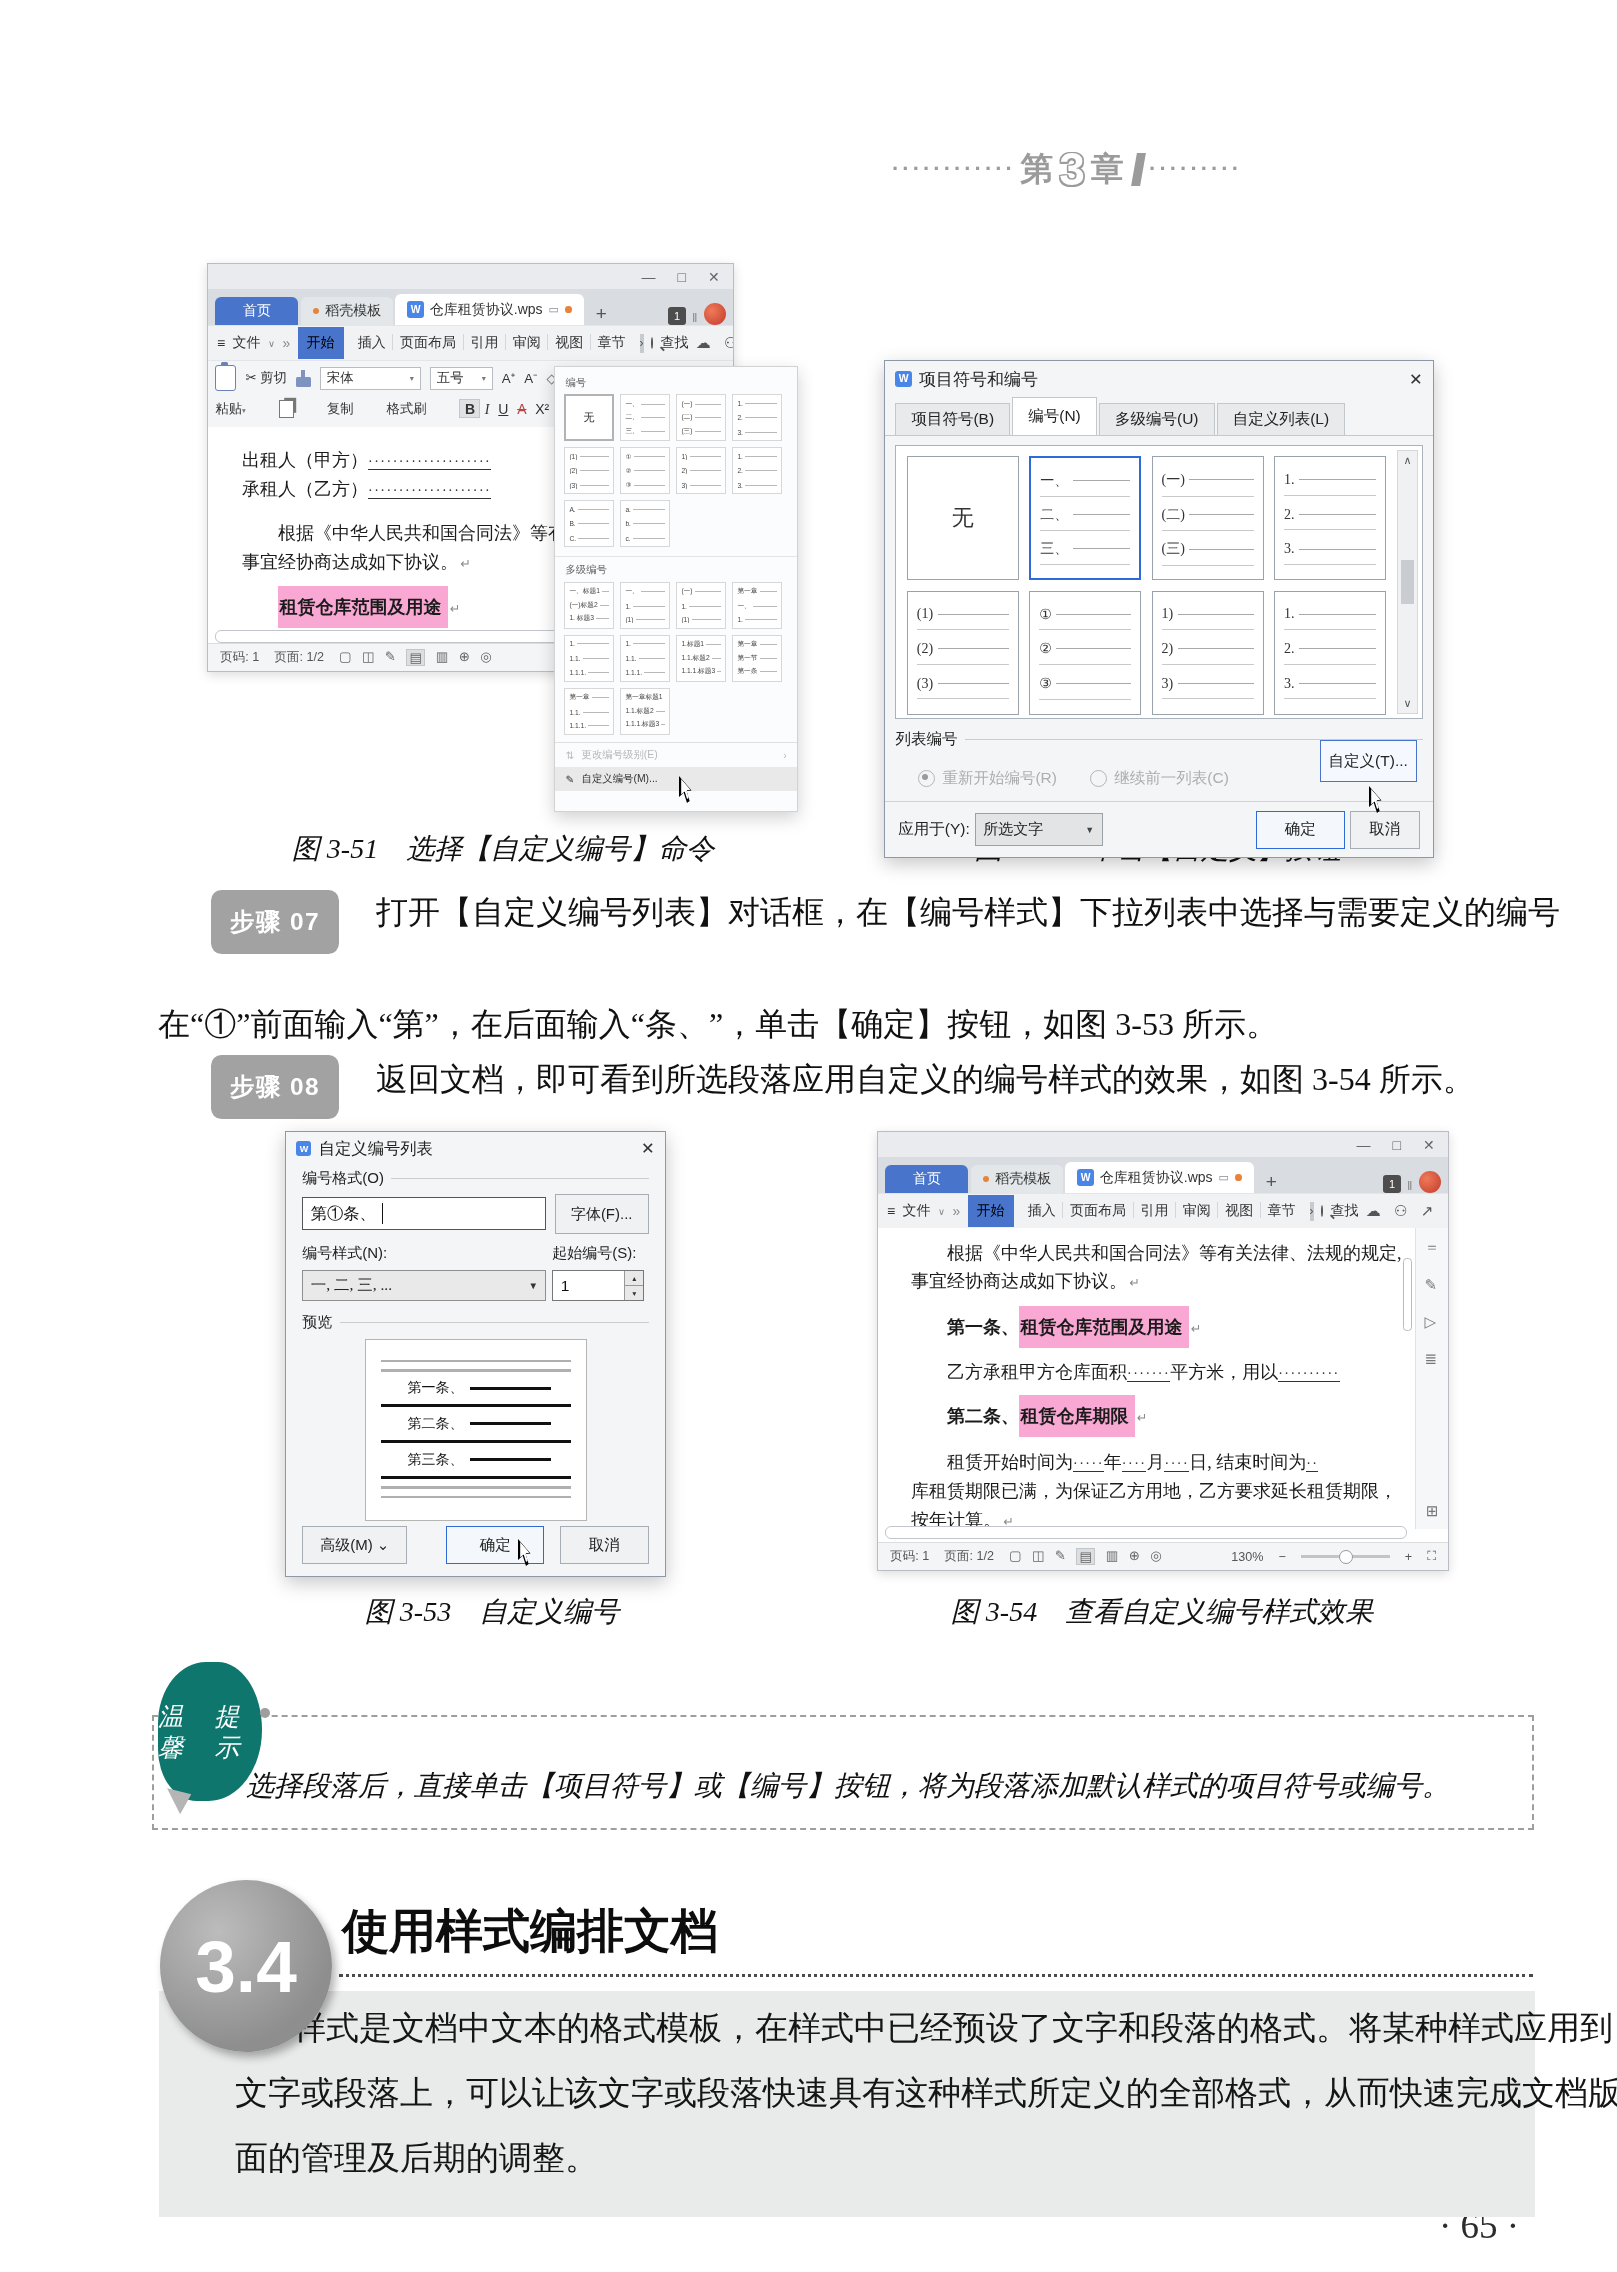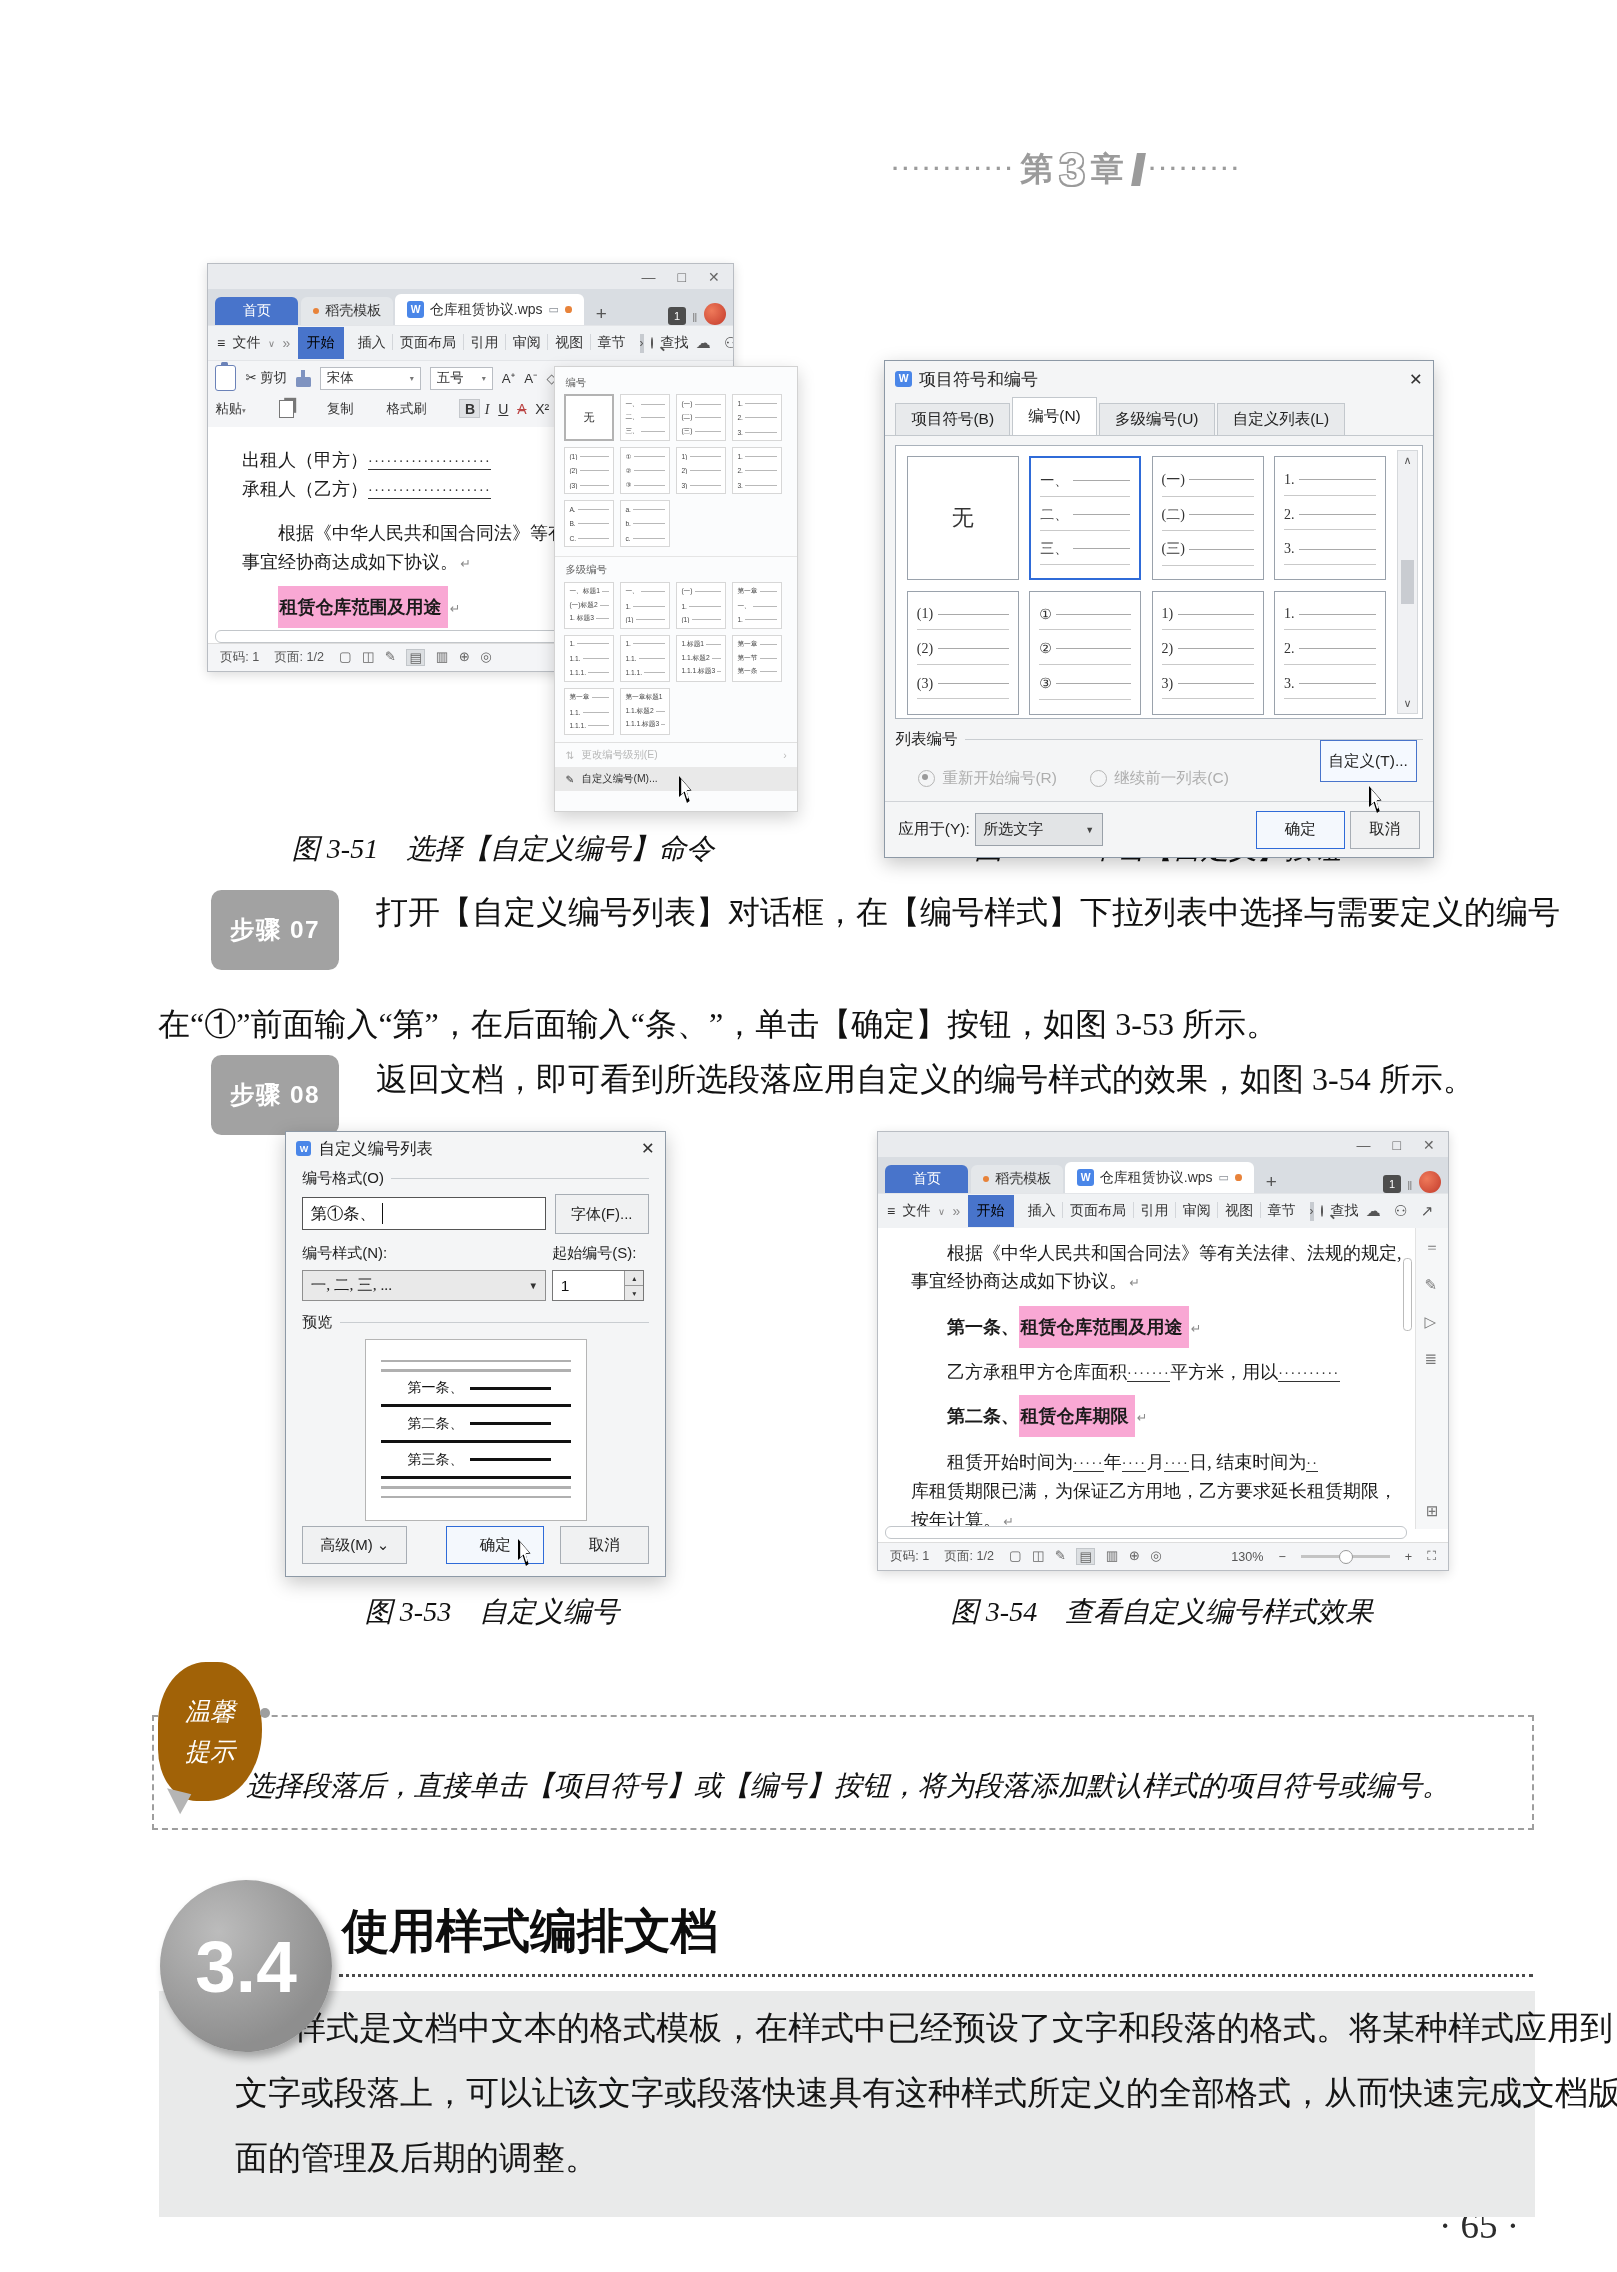--- a/index.html
+++ b/index.html
@@ -129,25 +129,25 @@
   .spin .ar span:first-child{border-bottom:0.7px solid #999;}
   .pvbox{margin:7.4px auto 0;width:222px;height:182px;border:0.7px solid #b5b5b5;background:#fff;padding:12px 15px;box-sizing:border-box;}
   .pvrow{display:flex;align-items:center;margin:7.4px 0;}
   .pvline{height:2.2px;background:#b0b0b0;flex:1;}
   .pvrow.black .pvline{background:#111;height:3px;}
   .pvlab{font-family:"Liberation Serif",serif;font-size:14px;color:#111;margin:0 6px 0 27px;white-space:nowrap;}
   .pvshort{height:3px;background:#111;width:81px;}
 
   
   .cap{position:absolute;text-align:center;font-family:"Liberation Serif",serif;font-style:italic;font-size:28px;color:#111;}
-  .badge{position:absolute;background:#a2a2a2;color:#fff;font-size:24.4px;font-weight:bold;border-radius:10.4px;padding:24px 19px;letter-spacing:1.5px;}
+  .badge{position:absolute;background:#a2a2a2;color:#fff;font-size:24.4px;font-weight:bold;border-radius:10.4px;padding:16px 19px;letter-spacing:1.5px;}
   .btxt{position:absolute;font-family:"Liberation Serif",serif;font-size:32px;color:#111;white-space:nowrap;}
   .tipbox{position:absolute;left:152px;top:1715px;width:1378px;height:111px;border:2.2px dashed #9e9e9e;}
-  .tipbubble{position:absolute;left:158px;top:1662px;width:104px;height:139px;background:#a16207;z-index:3;
-             border-radius:52% 48% 58% 42% / 50% 55% 58% 42%;display:flex;flex-direction:column;align-items:center;justify-content:center;gap:9px;}
+  .tipbubble{position:absolute;left:158px;top:1662px;width:104px;height:139px;background:#0f766e;z-index:3;
+             border-radius:52% 48% 58% 42% / 50% 55% 58% 42%;display:flex;flex-direction:row;align-items:center;justify-content:center;gap:9px;}
   .tipbubble:after{content:"";position:absolute;left:6px;bottom:-12px;width:0;height:0;border-left:19px solid transparent;border-right:6px solid transparent;border-top:22px solid #b5b5b5;transform:rotate(14deg);}
   .tipbubble div{color:#fff;font-size:25px;font-family:"Liberation Serif",serif;font-style:italic;line-height:31px;}
   .tipdot{position:absolute;left:260px;top:1708px;width:10.4px;height:10.4px;border-radius:50%;background:#9e9e9e;z-index:3;}
   .tiptext{position:absolute;left:246px;top:1767px;font-family:"Liberation Serif",serif;font-style:italic;font-size:28px;color:#111;white-space:nowrap;}
   .seccircle{position:absolute;left:160px;top:1880px;width:172px;height:172px;border-radius:50%;z-index:3;
              background:radial-gradient(circle at 34% 30%,#bcbcbc,#8e8e8e 70%);box-shadow:3.7px 5.2px 9px rgba(0,0,0,.3);
              display:flex;align-items:center;justify-content:center;color:#fff;font-size:73px;font-weight:bold;}
   .sectitle{position:absolute;left:342px;top:1900px;font-size:47px;font-weight:bold;color:#0d0d0d;}
   .secdots{position:absolute;left:339px;top:1974px;width:1194px;border-top:3.7px dotted #4a4a4a;}
   .secbox{position:absolute;left:159px;top:1991px;width:1376px;height:226px;background:#e9eaea;z-index:1;}

